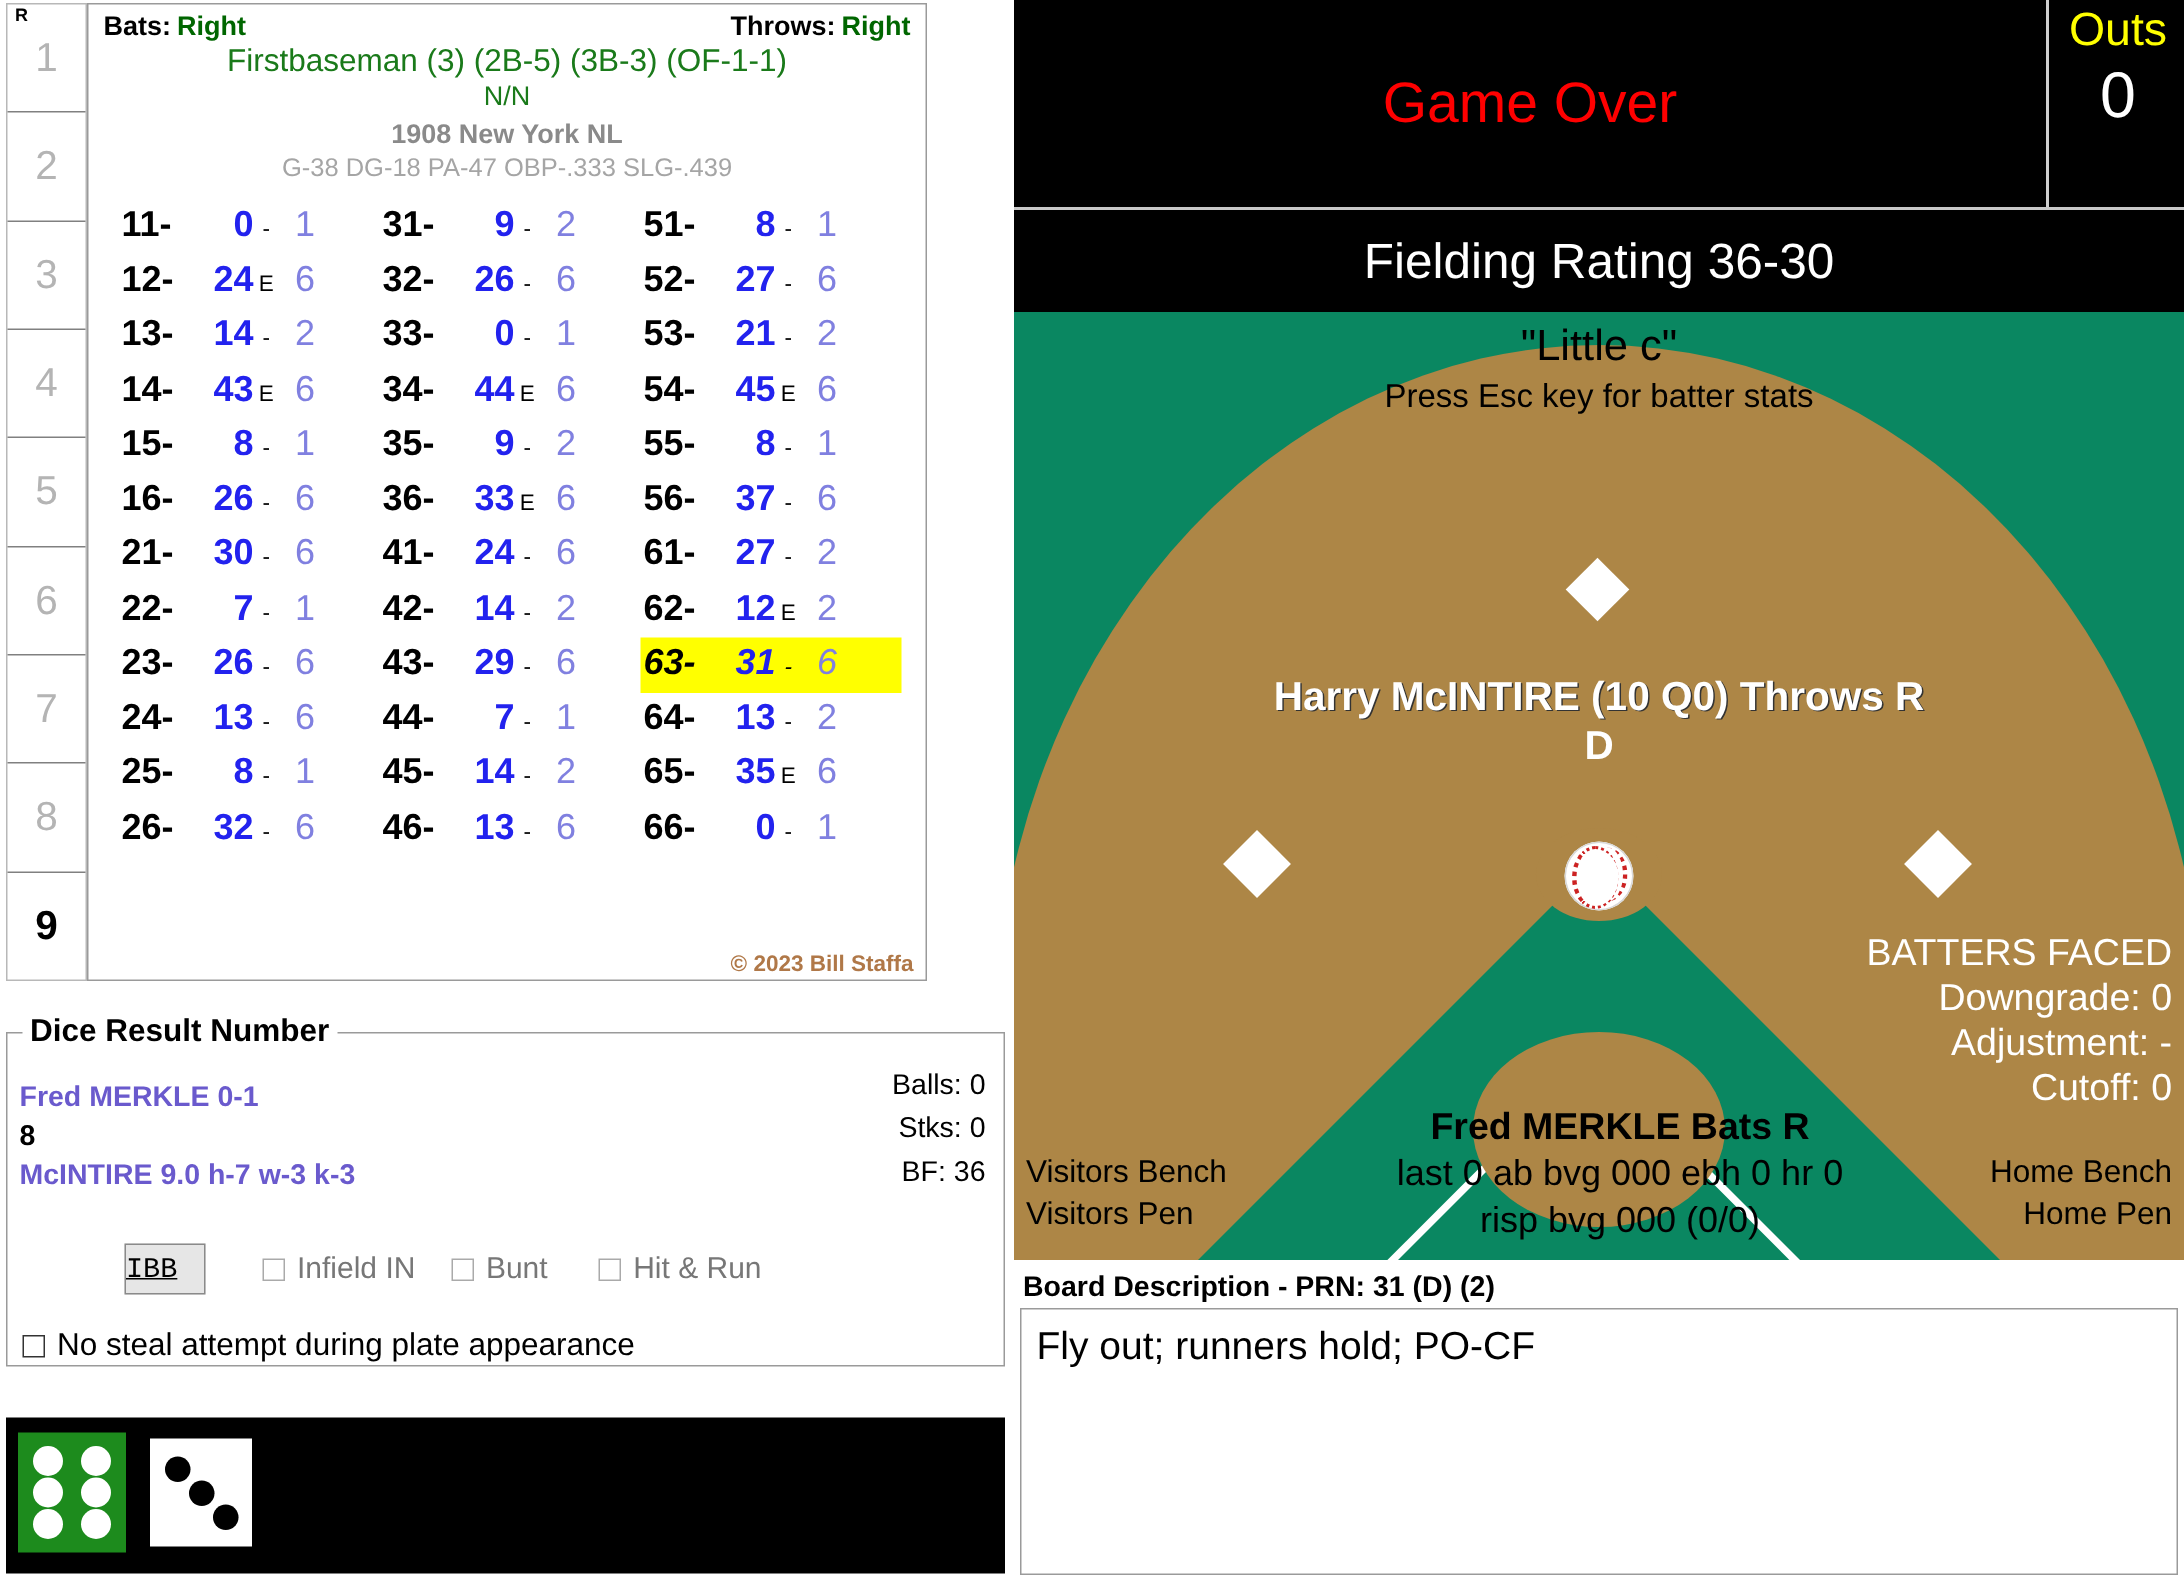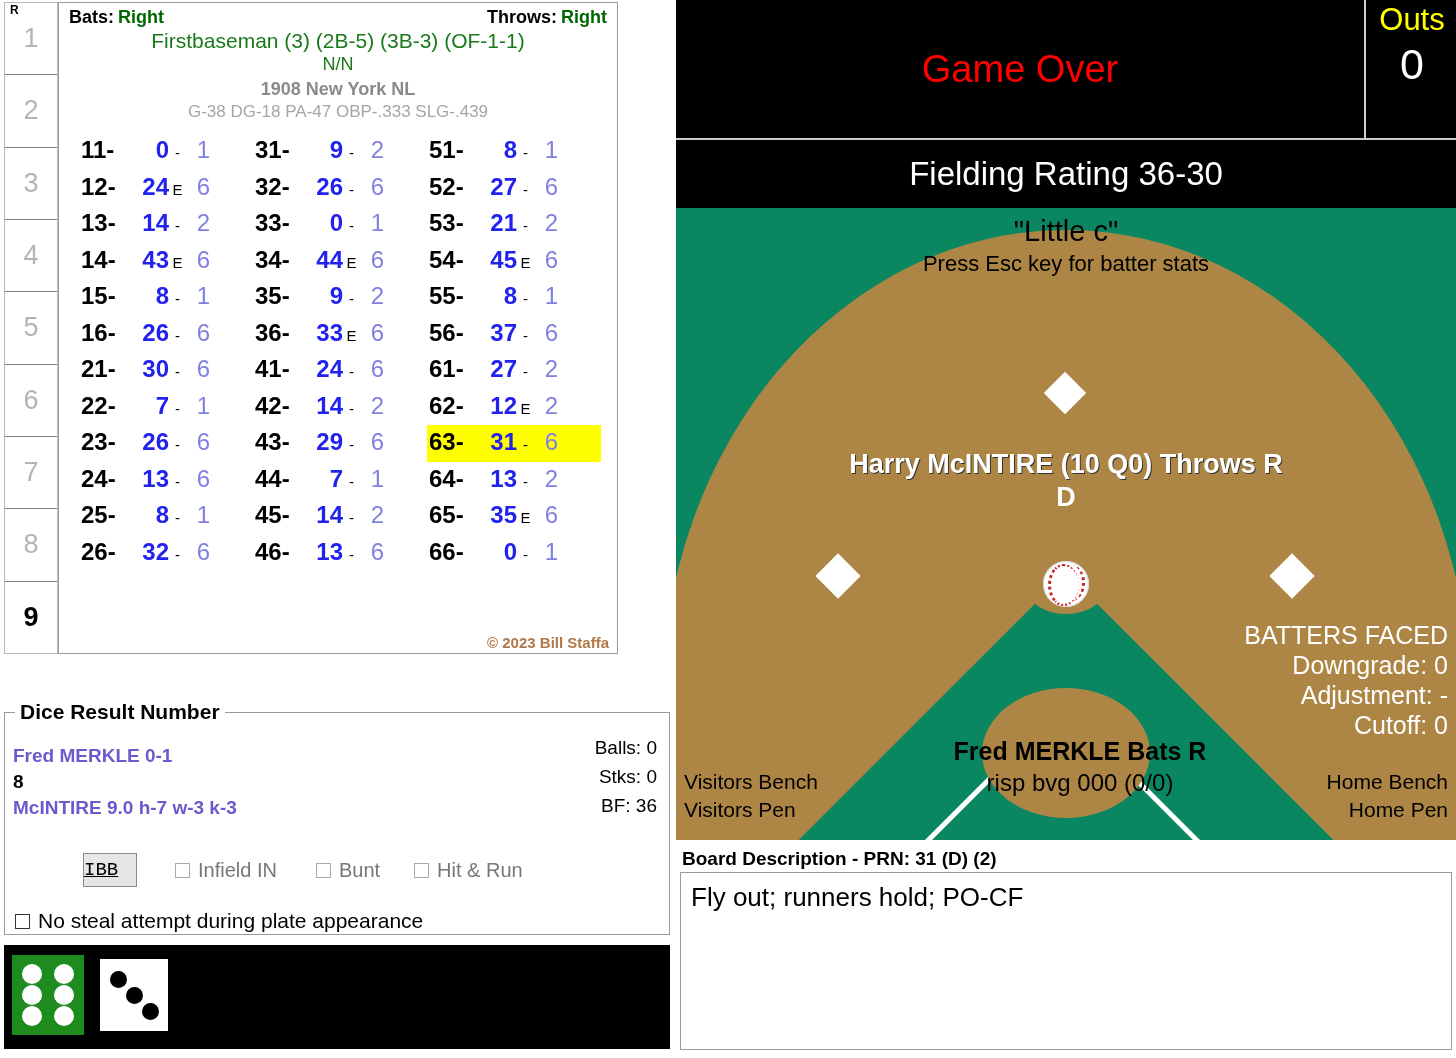--- a/index.html
+++ b/index.html
@@ -71,35 +71,35 @@
     column-gap: 0px;
     row-gap: 0px;
     padding: 0 10px 0 14px;
   }
   .dice-row {
     display: flex; align-items: baseline;
     font-size: 24px; line-height: 33.5px;
     white-space: pre;
     padding: 0 2px;
   }
-  .dice-row.hl { background: #ffff00; }
+  .dice-row.hl { background: #ffff00; font-style: italic; }
   .dr-key { color: #000; font-weight: bold; width: 46px; text-align: left; }
   .dr-val { color: #2222ee; font-weight: bold; width: 42px; text-align: right; }
   .dr-e   { color: #000; font-size: 15px; width: 17px; text-align: center; }
   .dr-dash{ color: #000; font-size: 15px; width: 17px; text-align: center; }
   .dr-cls { color: #8080e0; width: 24px; text-align: right; }
 
   #card-copy {
     position: absolute; right: 8px; bottom: 2px;
     font-size: 15px; color: #b07848; font-weight: bold;
   }
 
   
   #dice-result-group {
-    position: absolute; left: 4px; top: 712px; width: 666px; height: 223px;
+    position: absolute; left: 4px; top: 688px; width: 666px; height: 223px;
     border: 1px solid #9a9a9a; background: #fff;
   }
   #drg-title {
     position: absolute; left: 10px; top: -13px; background: #fff;
     padding: 0 5px; font-size: 21px; font-weight: bold; color: #000;
   }
   #drg-batter {
     position: absolute; left: 8px; top: 32px;
     font-size: 19px; font-weight: bold; color: #6a5acd;
   }
@@ -368,21 +368,21 @@
       </div>
 
       <div id="drg-buttons-row">
         <div id="ibb-button">
             <span>IBB</span>
           </div>
         <div class="chk-item" style="margin-left:38px;">
           <span class="chk-box"></span>
           <span>Infield IN</span>
         </div>
-        <div class="chk-item" style="margin-left:39px;">
+        <div class="chk-item" style="margin-left:24px;">
           <span class="chk-box"></span>
           <span>Bunt</span>
         </div>
         <div class="chk-item" style="margin-left:34px;">
           <span class="chk-box"></span>
           <span>Hit &amp; Run</span>
         </div>
       </div>
 
       <div id="nosteal-row">
@@ -440,20 +440,21 @@
 
       <div id="bf-block">
         <div>BATTERS FACED</div>
         <div>Downgrade: 0</div>
         <div>Adjustment: -</div>
         <div>Cutoff: 0</div>
       </div>
 
       <div id="batter-block">
         <div id="batter-name">Fred MERKLE Bats R</div>
+        <div id="batter-l1">last 0 ab bvg 000 ebh 0 hr 0</div>
         <div id="batter-l2">risp bvg 000 (0/0)</div>
       </div>
 
       <div id="visitors-block">
         <div>Visitors Bench</div>
         <div>Visitors Pen</div>
       </div>
       <div id="home-block">
         <div>Home Bench</div>
         <div>Home Pen</div>

